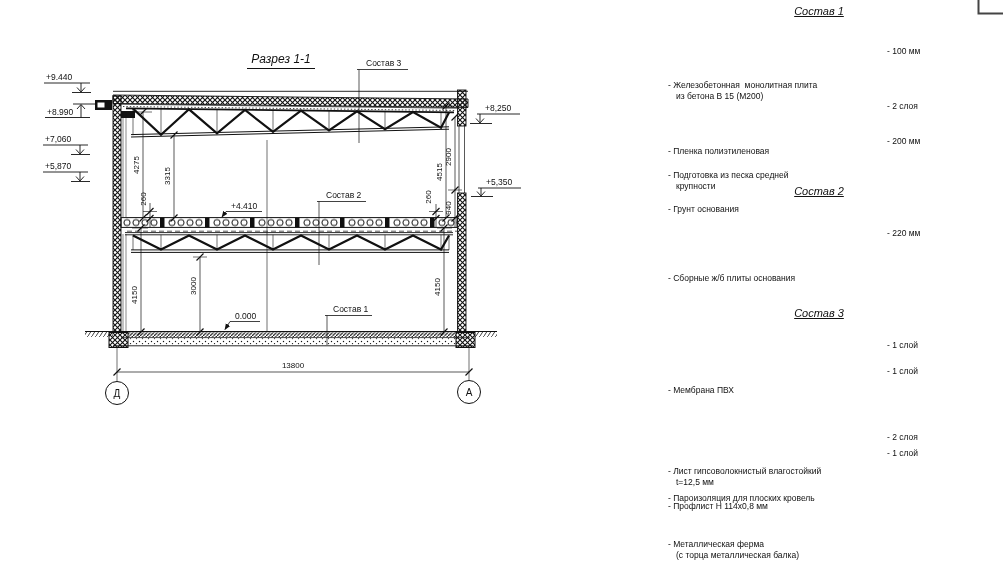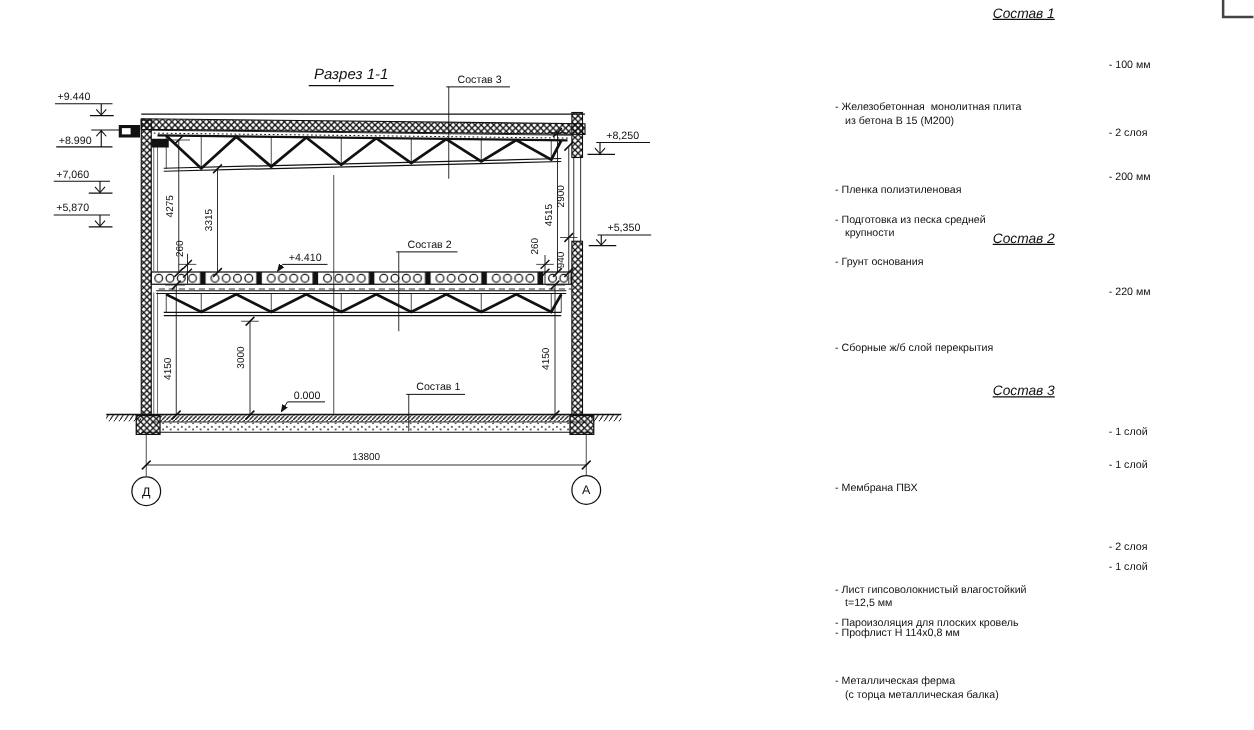--- a/index.html
+++ b/index.html
@@ -205,21 +205,21 @@
 крупности</span>
     <span class="val l2">- 200 мм</span>
   </div>
   <div class="row" style="top:159px">
     <span class="lab">- Грунт основания</span>
     <span class="val"></span>
   </div>
 
   <div class="sec-head" style="top:185px"><span>Состав 2</span></div>
   <div class="row" style="top:228px">
-    <span class="lab">- Сборные ж/б слой перекрытия</span>
+    <span class="lab">- Сборные ж/б плиты основания</span>
     <span class="val">- 220 мм</span>
   </div>
 
   <div class="sec-head" style="top:307px"><span>Состав 3</span></div>
   <div class="row" style="top:340px">
     <span class="lab">- Мембрана ПВХ</span>
     <span class="val">- 1 слой</span>
   </div>
   <div class="row" style="top:366px">
     <span class="val">- 1 слой</span>

